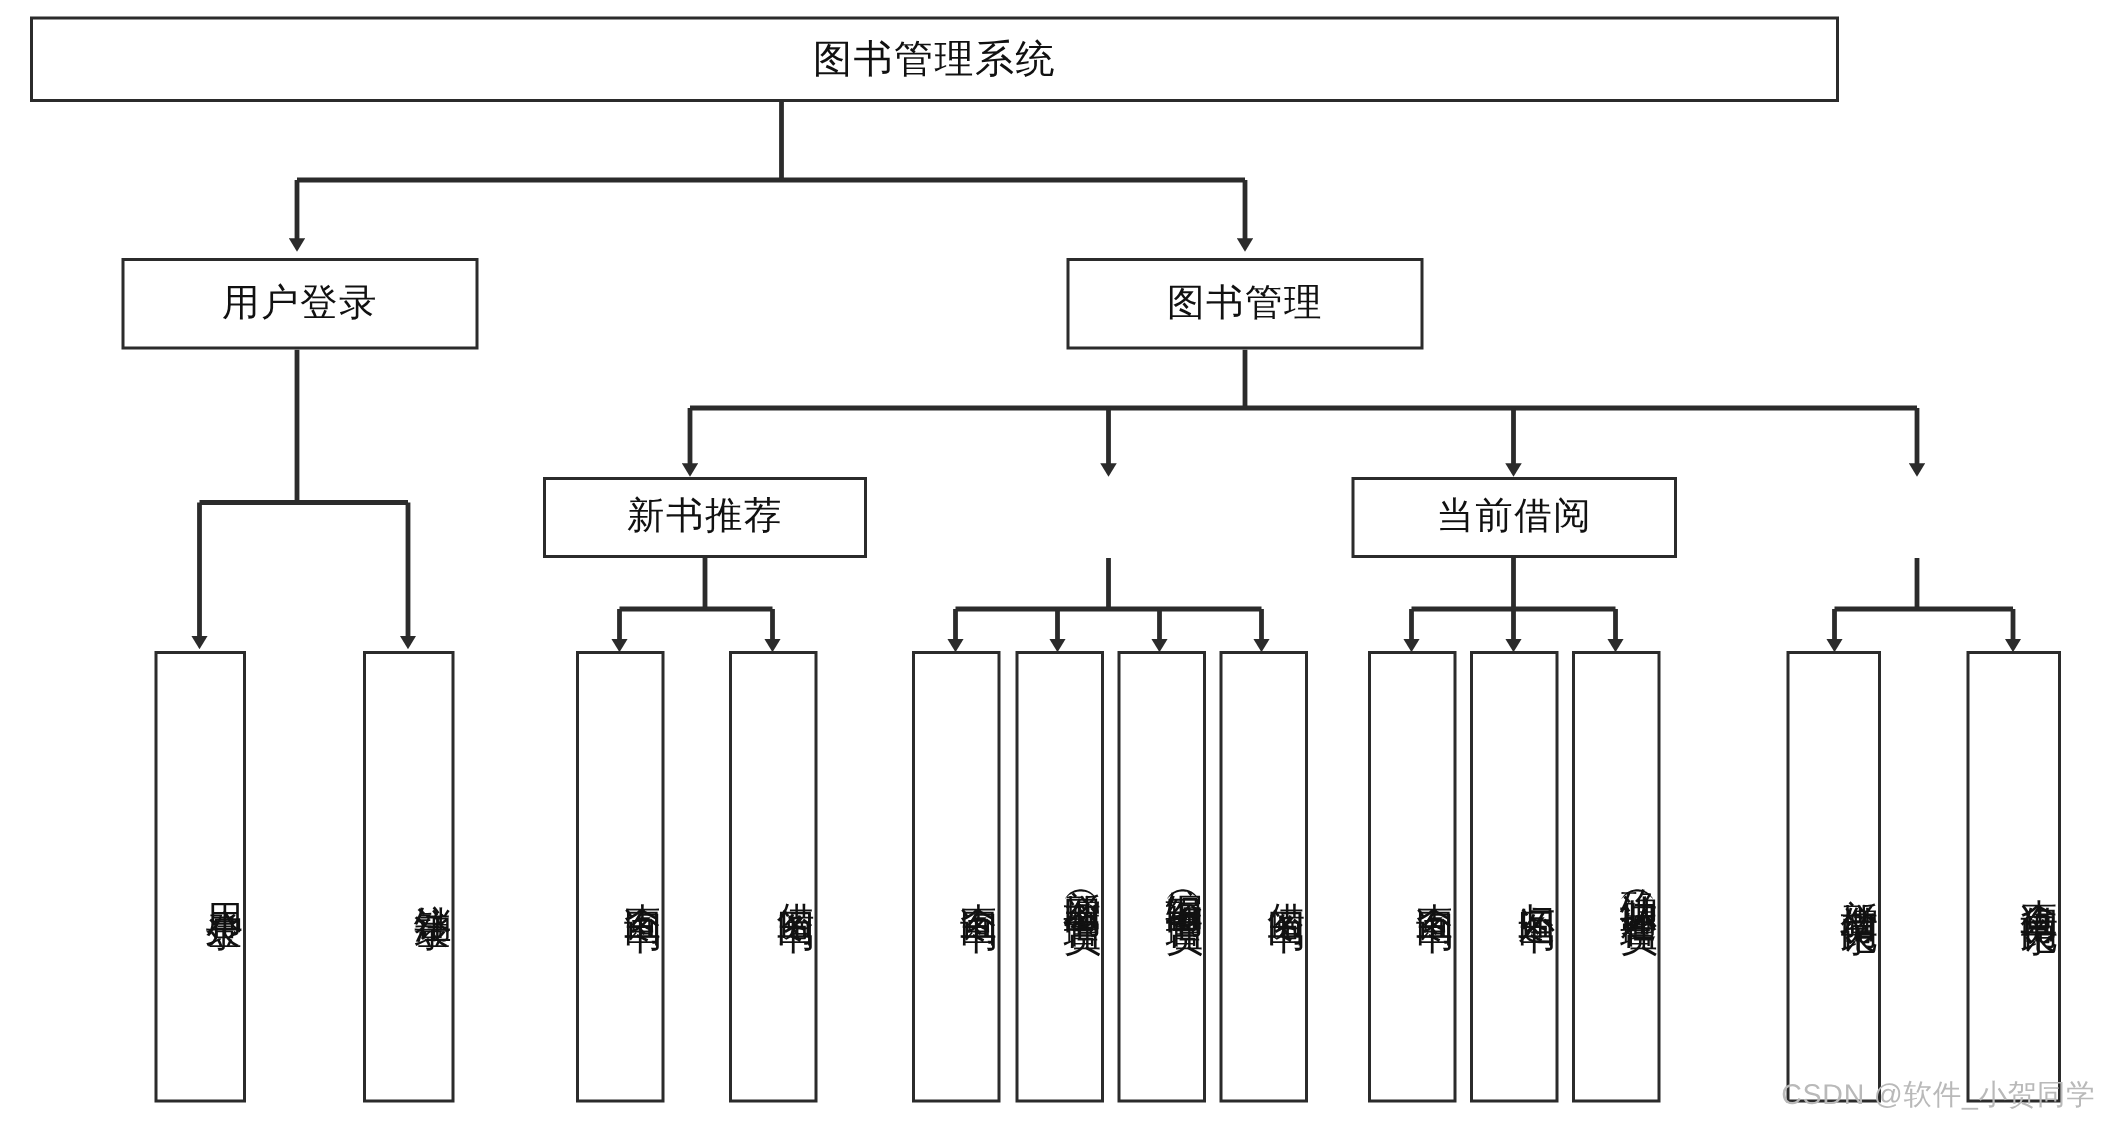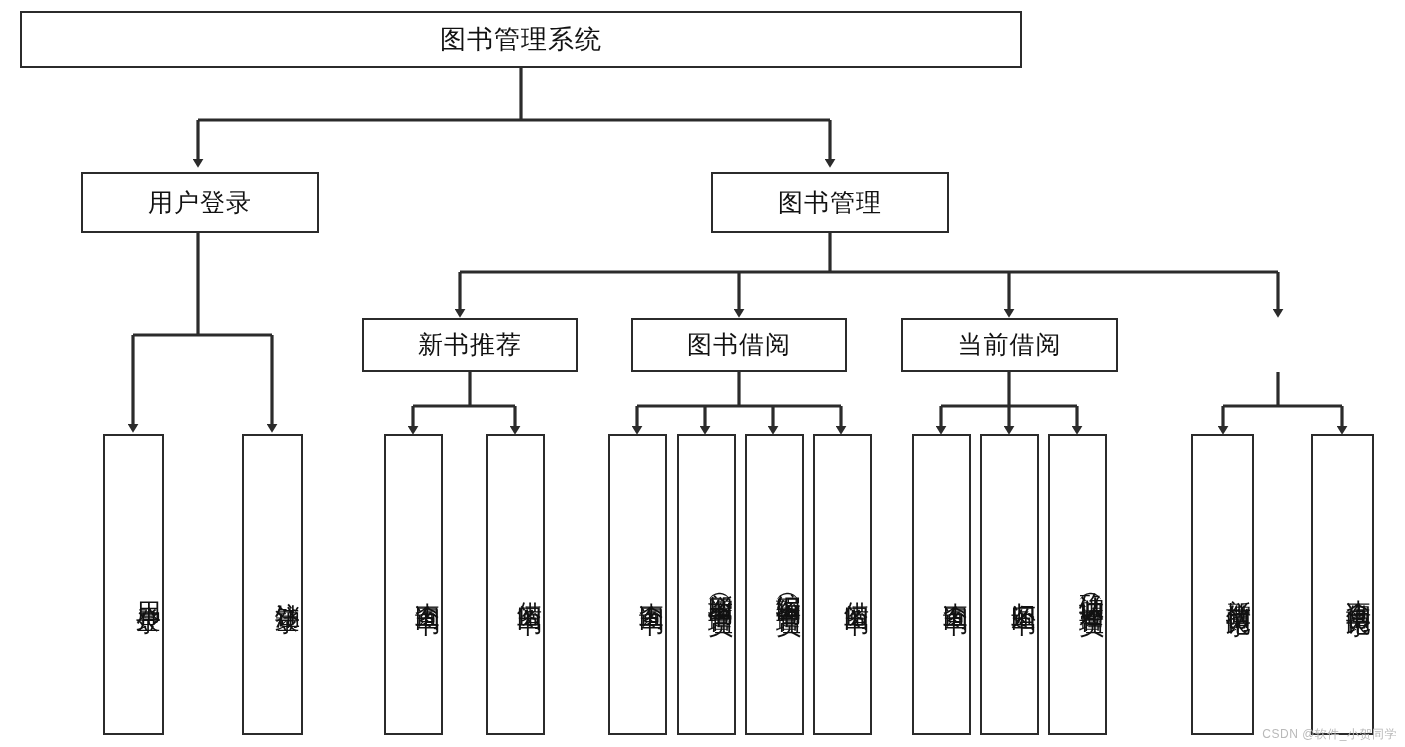--- a/index.html
+++ b/index.html
@@ -58,21 +58,21 @@
     align-items: flex-start;
     padding-top: 4px;
   }
   .label {
     display: block;
   }
   .watermark {
     position: absolute;
     right: 8px;
     bottom: 4px;
-    font-size: 12px;
+    font-size: 19px;
     color: #b9b9b9;
     letter-spacing: 0.5px;
     white-space: nowrap;
     user-select: none;
   }
 </style>
 </head>
 <body>
 
 <div id="stage">
@@ -120,36 +120,33 @@
       <path d="M1009,406 L1009,427" marker-end="url(#arrow)"></path>
       <path d="M1077,406 L1077,427" marker-end="url(#arrow)"></path>
 
       <path d="M1278,372 L1278,406"></path>
       <path d="M1223,406 L1342,406"></path>
       <path d="M1223,406 L1223,427" marker-end="url(#arrow)"></path>
       <path d="M1342,406 L1342,427" marker-end="url(#arrow)"></path>
     </g>
   </svg>
 
-  <div class="node h title" style="left:20px; top:11px; width:1002px; height:57px;">
+  <div class="node h title" style="left:20px; top:11px; width:1206px; height:57px;">
     <span class="label">图书管理系统</span>
   </div>
 
   <div class="node h" style="left:81px; top:172px; width:238px; height:61px;">
     <span class="label">用户登录</span>
   </div>
   <div class="node h" style="left:362px; top:318px; width:216px; height:54px;">
     <span class="label">新书推荐</span>
   </div>
 
   <div class="node h" style="left:711px; top:172px; width:238px; height:61px;">
     <span class="label">图书管理</span>
-  </div>
-  <div class="node h" style="left:631px; top:318px; width:216px; height:54px;">
-    <span class="label">图书借阅</span>
   </div>
   <div class="node h" style="left:901px; top:318px; width:217px; height:54px;">
     <span class="label">当前借阅</span>
   </div>
 
   <div class="node v" style="left:103px; top:434px; width:61px; height:301px;">
     <span class="label">用户登录</span>
   </div>
   <div class="node v" style="left:242px; top:434px; width:61px; height:301px;">
     <span class="label">注销登录</span>

